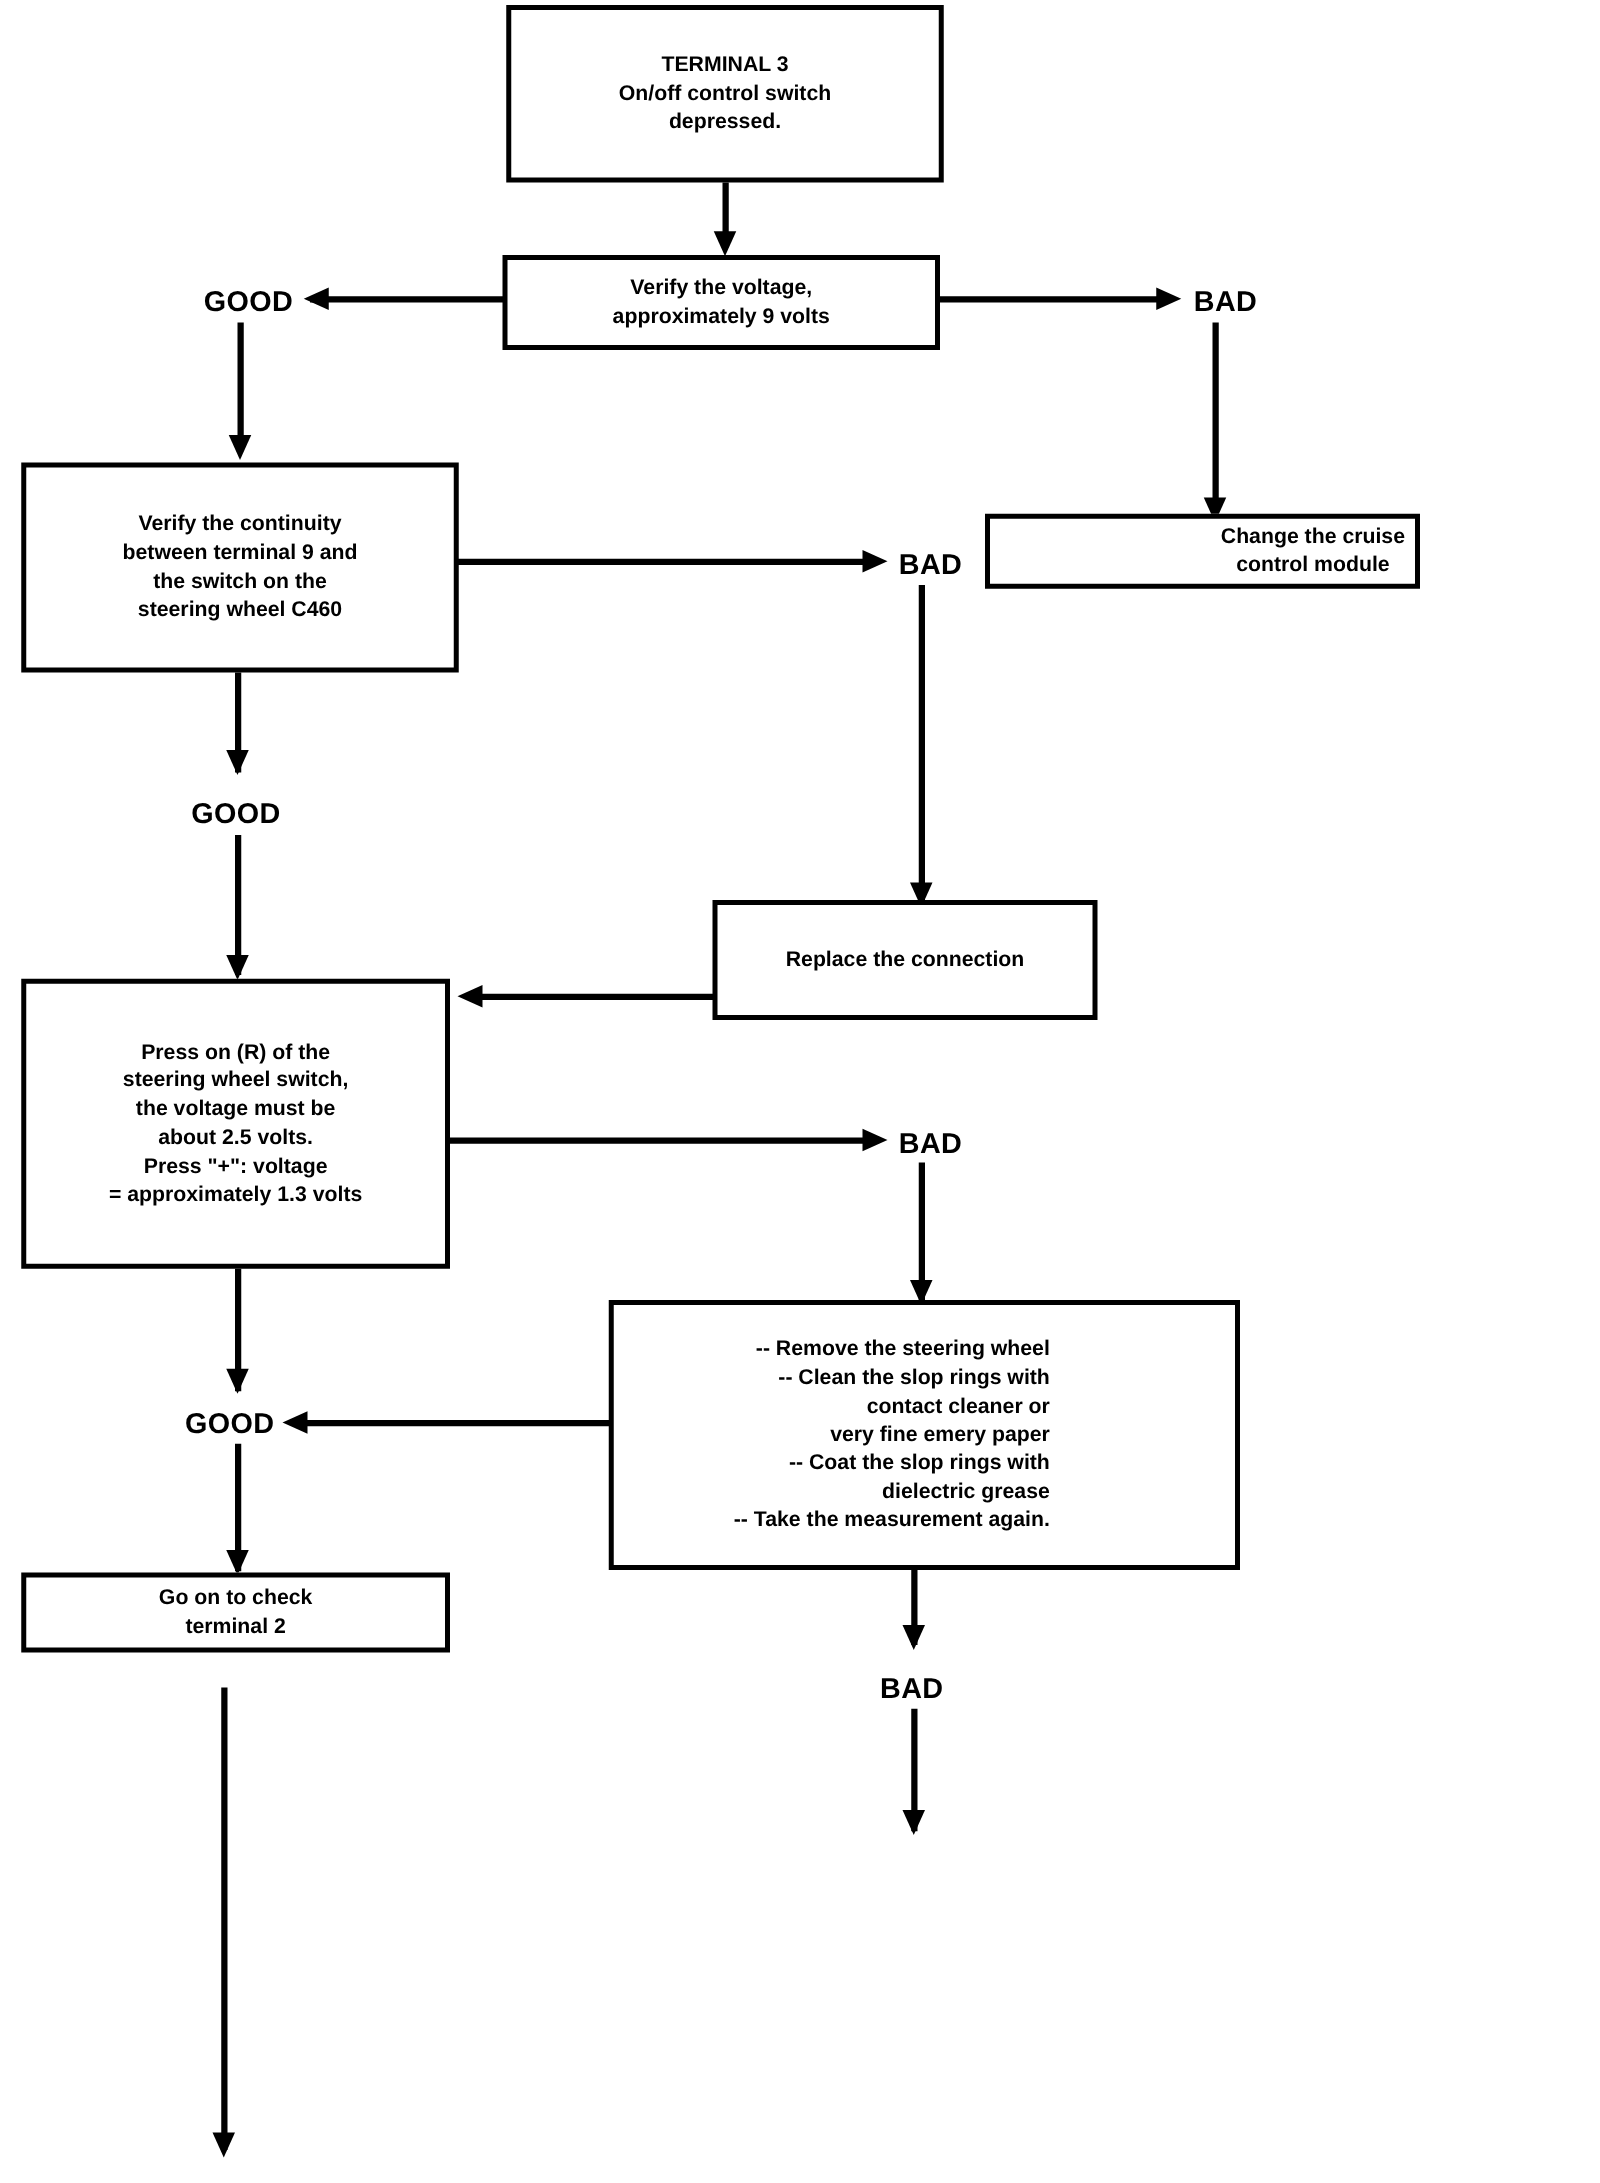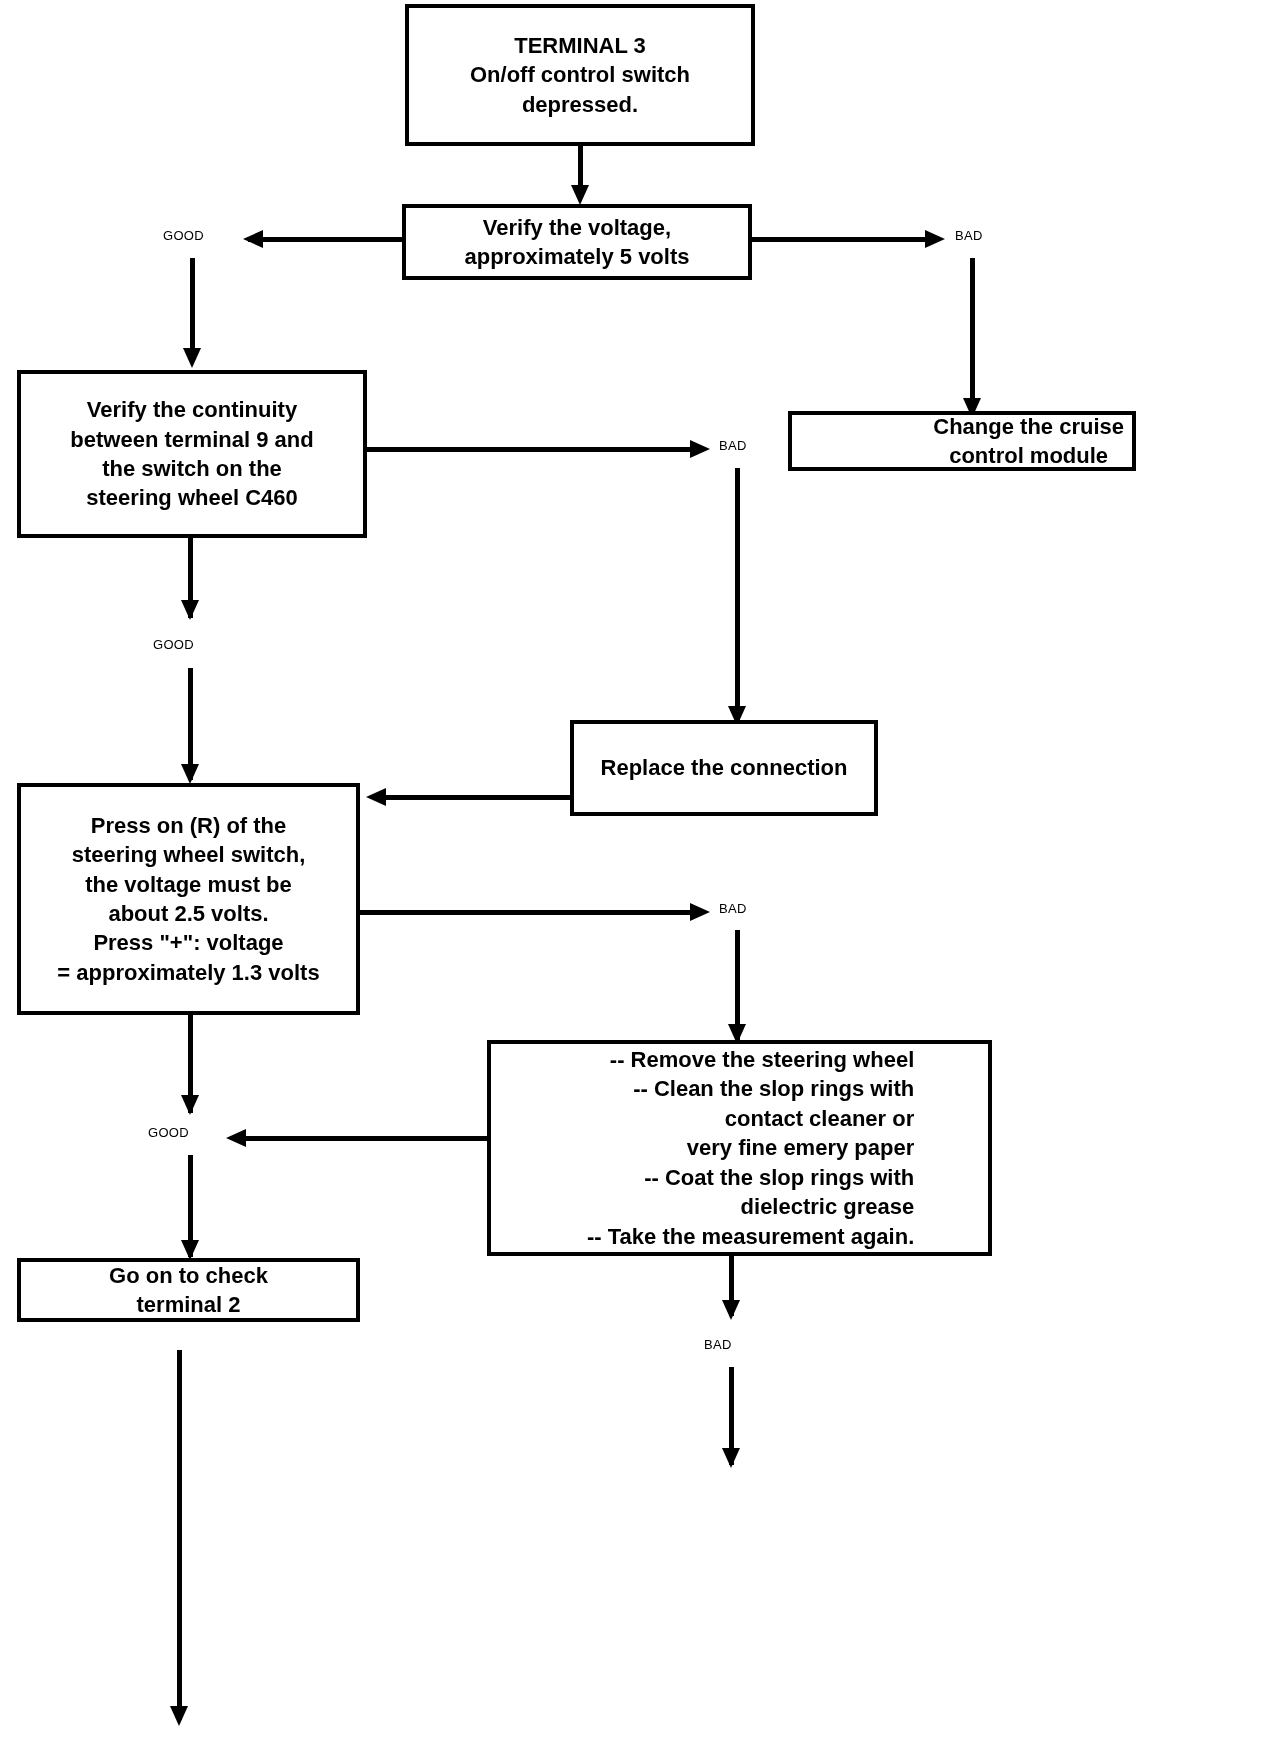--- a/index.html
+++ b/index.html
@@ -18,40 +18,40 @@
   .node {
     position: absolute;
     box-sizing: border-box;
     border: 4px solid #000000;
     background: #ffffff;
     display: flex;
     align-items: center;
     justify-content: center;
     text-align: center;
     font-weight: bold;
-    font-size: 22px;
+    font-size: 17px;
     line-height: 1.34;
     color: #000000;
     padding: 4px 8px;
   }
   .node .txt { white-space: pre-line; }
   .node.bullets {
     align-items: center;
     justify-content: flex-start;
     text-align: left;
     padding-left: 96px;
   }
   .node.bullets .txt {
     text-align: right;
     text-indent: 0;
   }
   .blabel {
     position: absolute;
-    font-weight: normal;
-    font-size: 13px;
+    font-weight: bold;
+    font-size: 23px;
     color: #000000;
     letter-spacing: 0.3px;
     white-space: nowrap;
   }
   .vline {
     position: absolute;
     width: 5px;
     background: #000000;
   }
   .hline {
@@ -89,21 +89,21 @@
     <span class="txt">TERMINAL 3
 On/off control switch
 depressed.</span>
   </div>
 
   <div class="vline" style="left:578px; top:146px; height:52px;"></div>
   <div class="arrowhead ah-down" style="left:571px; top:185px;"></div>
 
   <div class="node" style="left:402px; top:204px; width:350px; height:76px;">
     <span class="txt">Verify the voltage,
-approximately 5 volts</span>
+approximately 9 volts</span>
   </div>
 
   <div class="hline" style="left:248px; top:237px; width:156px;"></div>
   <div class="arrowhead ah-left" style="left:243px; top:230px;"></div>
   <div class="blabel" style="left:163px; top:228px;">GOOD</div>
 
   <div class="hline" style="left:750px; top:237px; width:180px;"></div>
   <div class="arrowhead ah-right" style="left:925px; top:230px;"></div>
   <div class="blabel" style="left:955px; top:228px;">BAD</div>
 

